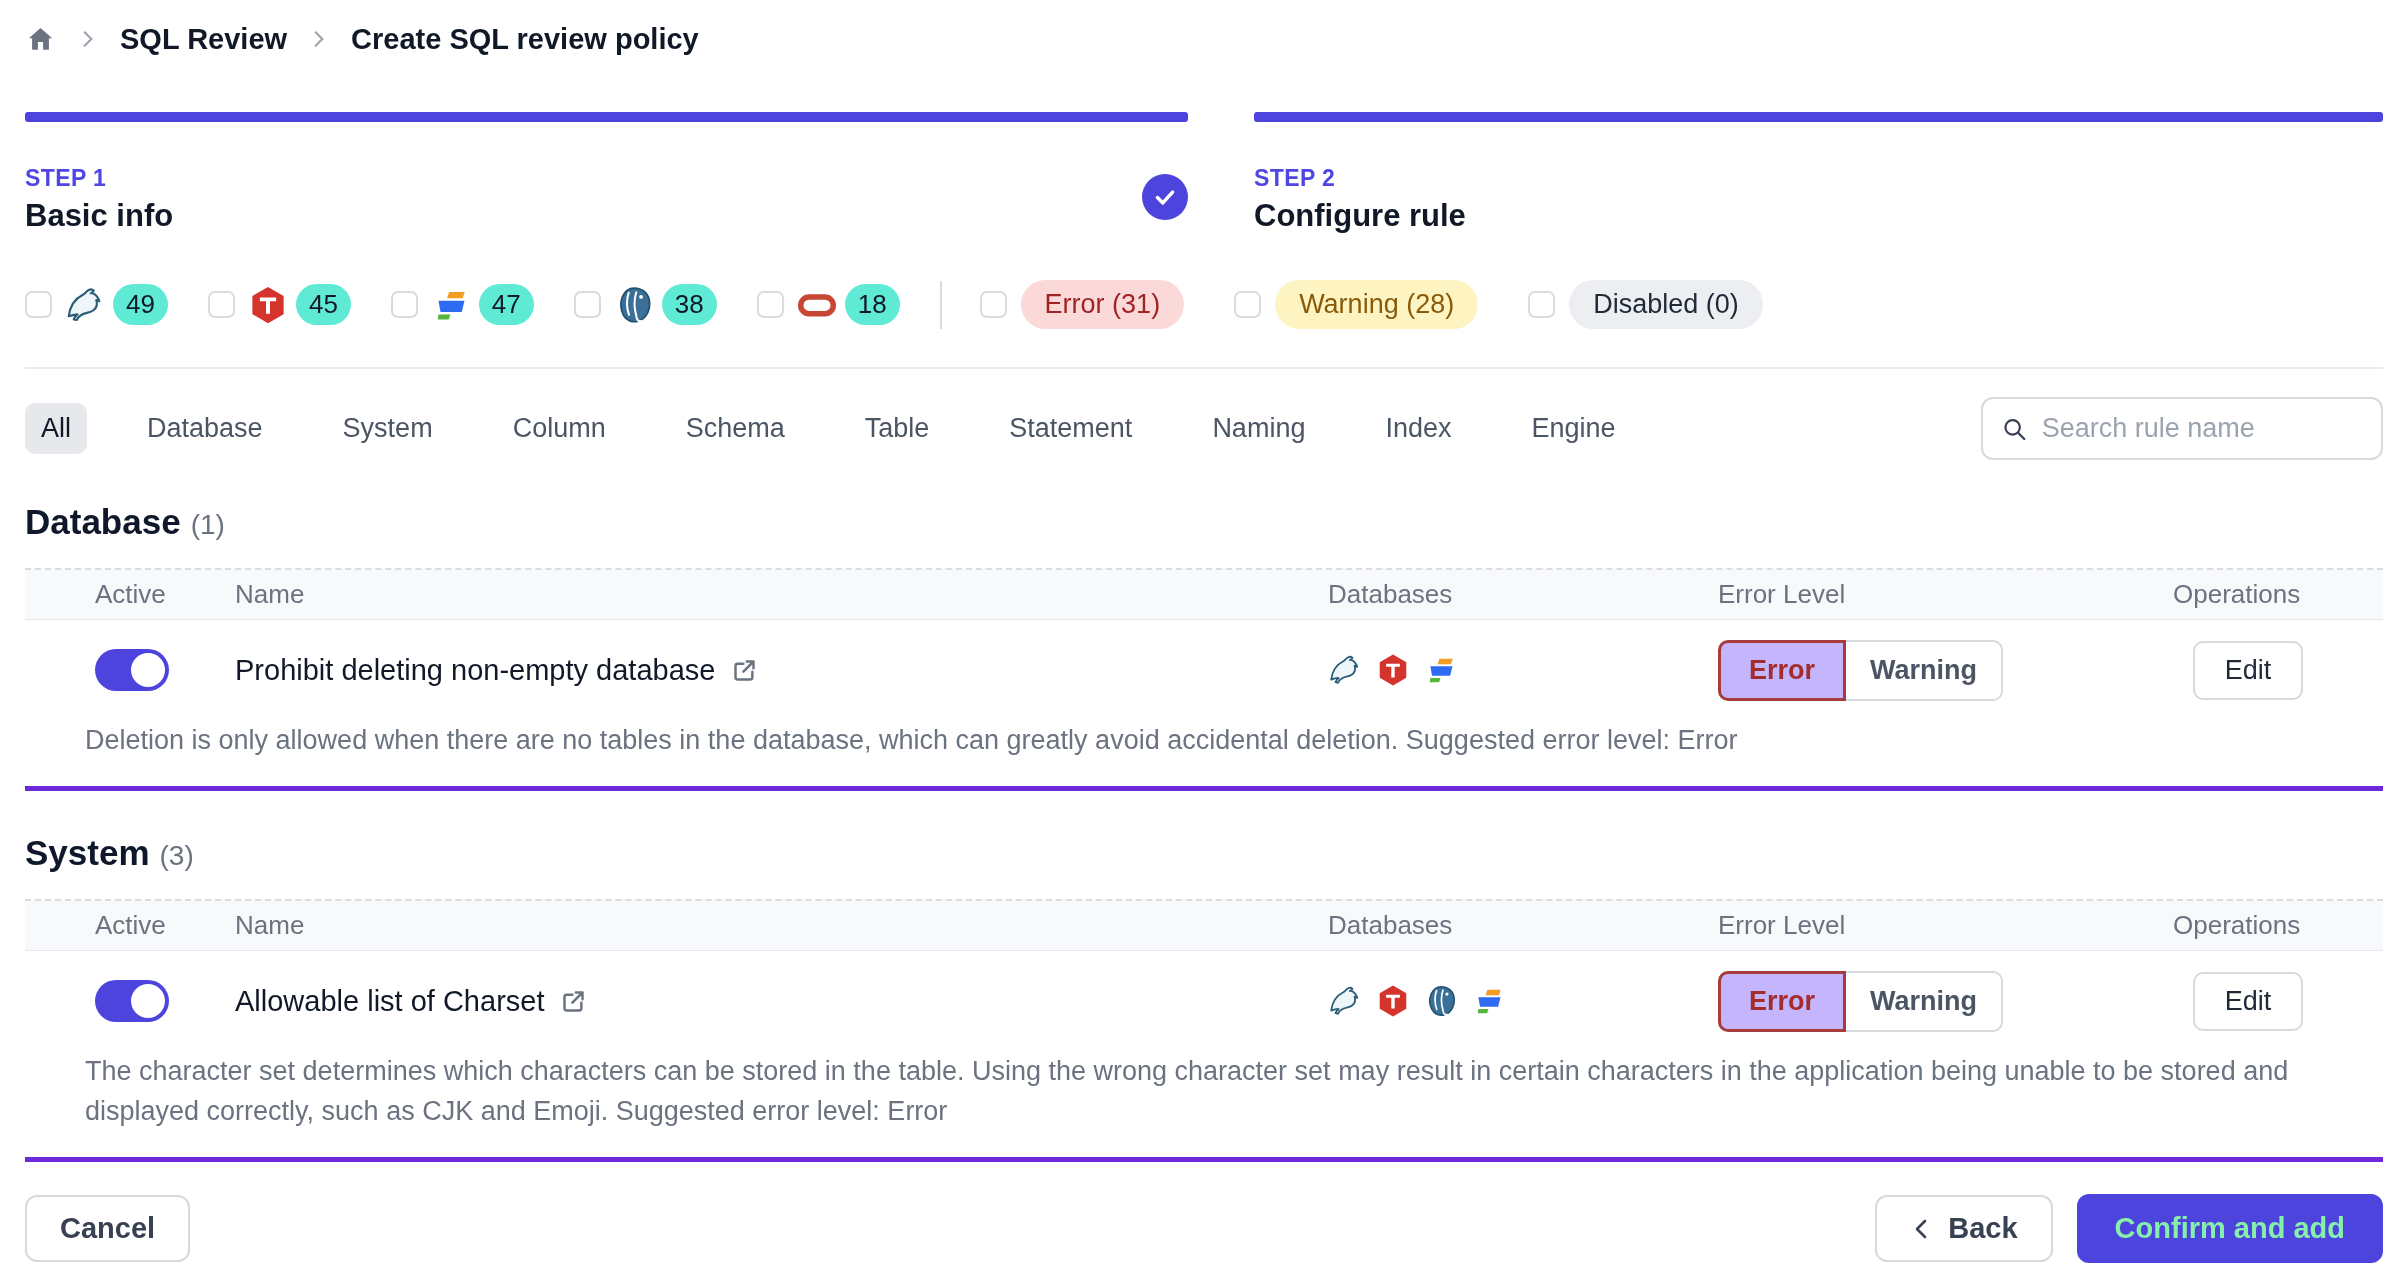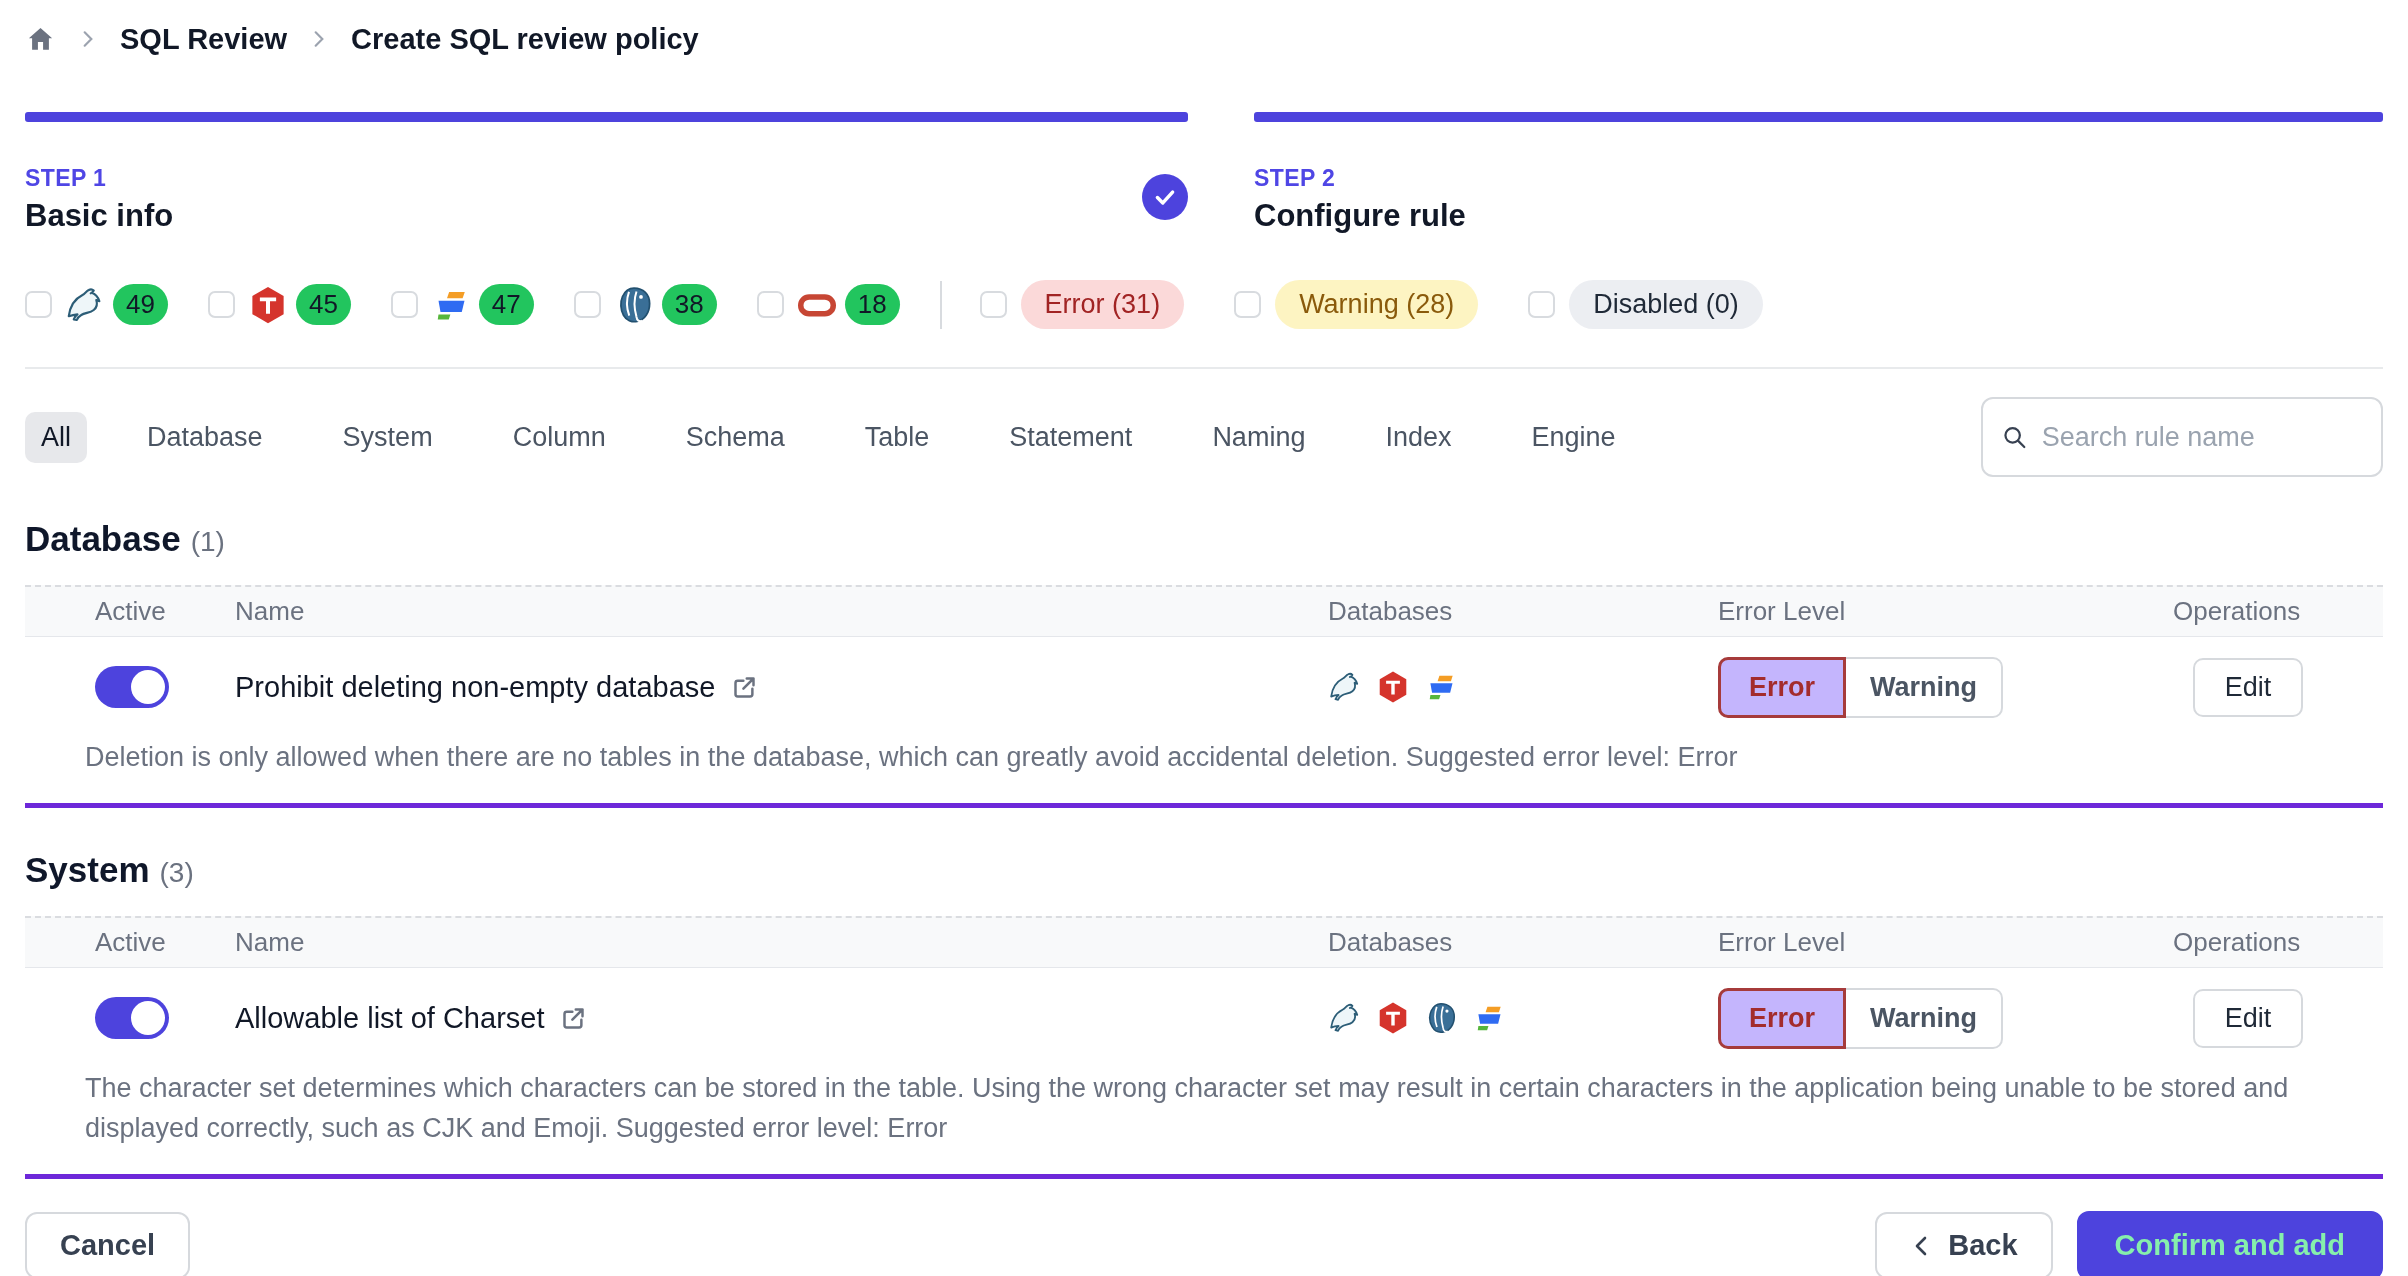--- a/index.html
+++ b/index.html
@@ -20,37 +20,37 @@
   .step-title { font-size:31px; font-weight:600; color:#111827; margin-top:8px; line-height:36px; }
   .step-check { position:absolute; right:0; top:8px; width:46px; height:46px; border-radius:50%;
     background:#4d43dd; display:flex; align-items:center; justify-content:center; }
 
   
   .filters { margin-top:46px; display:flex; align-items:center; }
   .fgroup { display:flex; align-items:center; margin-right:40px; }
   .checkbox { width:27px; height:27px; border:2px solid #d8dbdf; border-radius:7px; background:#fff; flex:none; }
   .eng { width:40px; height:40px; margin-left:13px; flex:none; }
   .eng-sm { width:34px; height:34px; flex:none; }
-  .count-badge { margin-left:8px; background:#22c55e; border-radius:999px; padding:5px 13px;
+  .count-badge { margin-left:8px; background:#5eead4; border-radius:999px; padding:5px 13px;
     font-size:26px; color:#111827; min-width:52px; text-align:center; }
   .vdiv { width:2px; height:48px; background:#d8dbdf; margin:0 38px 0 0; }
   .pill { margin-left:14px; border-radius:999px; padding:9px 24px; font-size:27px; }
   .pill-error { background:#fbd9d9; color:#a12424; }
   .pill-warning { background:#fdf4c2; color:#8a5a0b; }
   .pill-disabled { background:#eceef2; color:#1f2937; }
   .fgroup-lvl { margin-right:50px; }
 
   .rule-divider { margin-top:38px; border-top:2px solid #e8eaec; }
 
   
   .tabsrow { margin-top:28px; display:flex; align-items:center; }
   .tab { font-size:27px; color:#4b5563; font-weight:500; padding:10px 16px; margin-right:48px;
     border-radius:10px; cursor:pointer; white-space:nowrap; }
   .tab.active { background:#e7e8eb; color:#111827; margin-right:44px; }
-  .search-box { margin-left:auto; width:402px; height:80px; border:2px solid #d6d9dd; border-radius:12px;
+  .search-box { margin-left:auto; width:402px; height:63px; border:2px solid #d6d9dd; border-radius:12px;
     display:flex; align-items:center; padding:0 18px; gap:14px; background:#fff; }
   .search-box input { border:none; outline:none; font-size:27px; width:100%;
     font-family:"Liberation Sans", sans-serif; color:#111827; }
   .search-box input::placeholder { color:#9aa3af; }
 
   
   .section-title { margin-top:42px; font-size:35px; font-weight:700; color:#0f172a; }
   .section-count { font-size:28px; color:#6b7280; font-weight:400; margin-left:10px; }
   .rtable { margin-top:26px; }
   .thead, .trow { display:grid; grid-template-columns:140px 1fr 390px 455px 150px;

